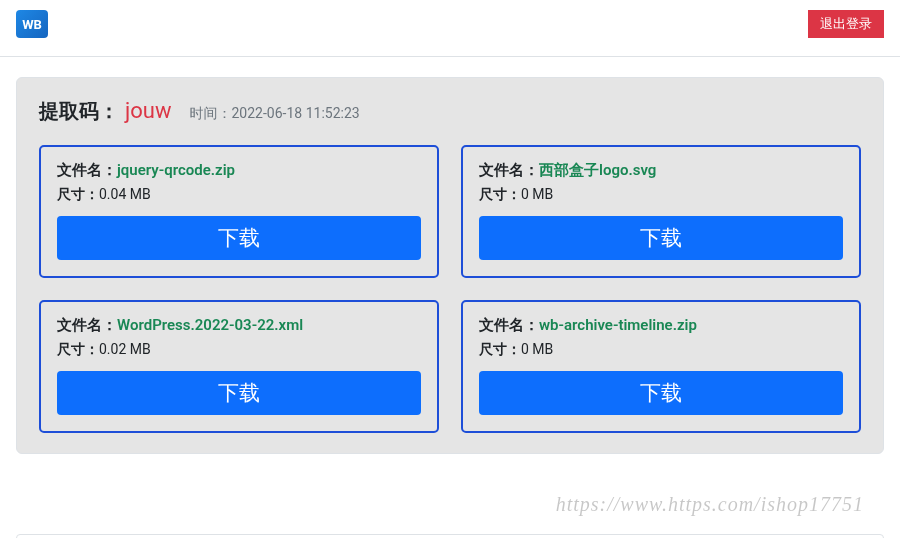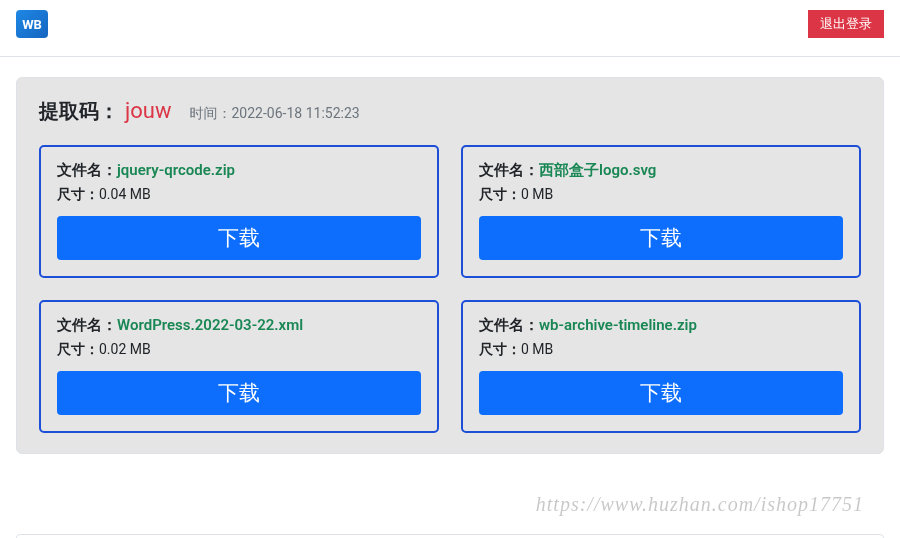--- a/index.html
+++ b/index.html
@@ -75,21 +75,21 @@
 
       <div class="file-card">
         <div class="file-line"><span class="file-label">文件名：</span><span class="file-name">wb-archive-timeline.zip</span></div>
         <div class="file-size"><span class="file-label">尺寸：</span><span>0 MB</span></div>
         <button class="btn-download">下载</button>
       </div>
 
     </div>
   </div>
 
-  <div class="watermark">https://www.huzhan.com/ishop17751</div>
+  <div class="watermark">https://www.https.com/ishop17751</div>
 
   <div>
     <div class="accordion-item">
       <div class="accordion-header">
         
         
       </div>
     </div>
 
   </div>

